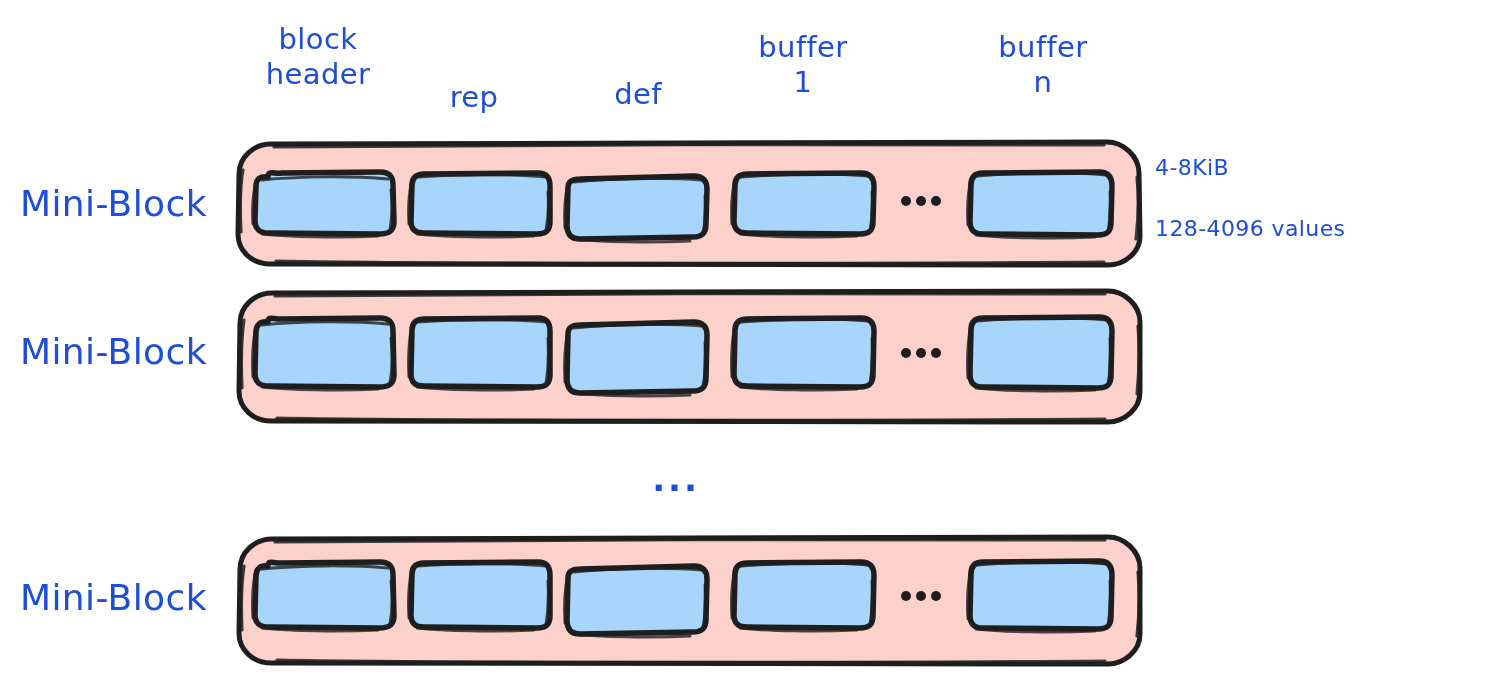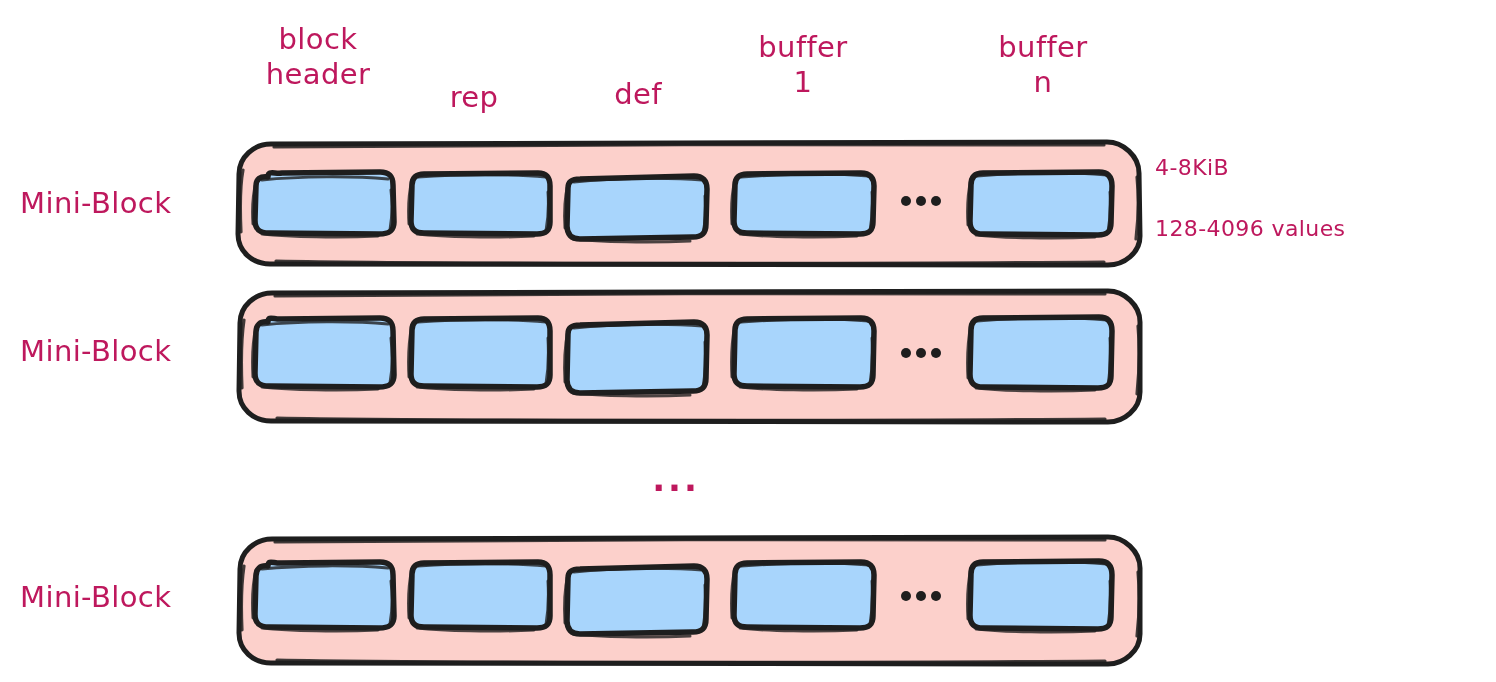--- a/index.html
+++ b/index.html
@@ -17,33 +17,33 @@
   }
   #canvas {
     position: absolute;
     inset: 0;
     width: 1496px;
     height: 682px;
   }
   .hand-text {
     position: absolute;
     font-family: "DejaVu Sans", sans-serif;
-    color: #be185d;
+    color: #1d4ed8;
     white-space: pre;
     line-height: 1.22;
     letter-spacing: 0.4px;
     font-weight: 400;
   }
   .col-label {
     font-size: 29px;
     text-align: center;
     transform: translateX(-50%);
   }
   .row-label {
-    font-size: 29px;
+    font-size: 36px;
     transform: translateY(-50%);
   }
   .note-label {
     font-size: 22px;
   }
   .ellipsis-mid {
     font-size: 34px;
     font-weight: 700;
     letter-spacing: 3px;
     transform: translate(-50%, -50%);

